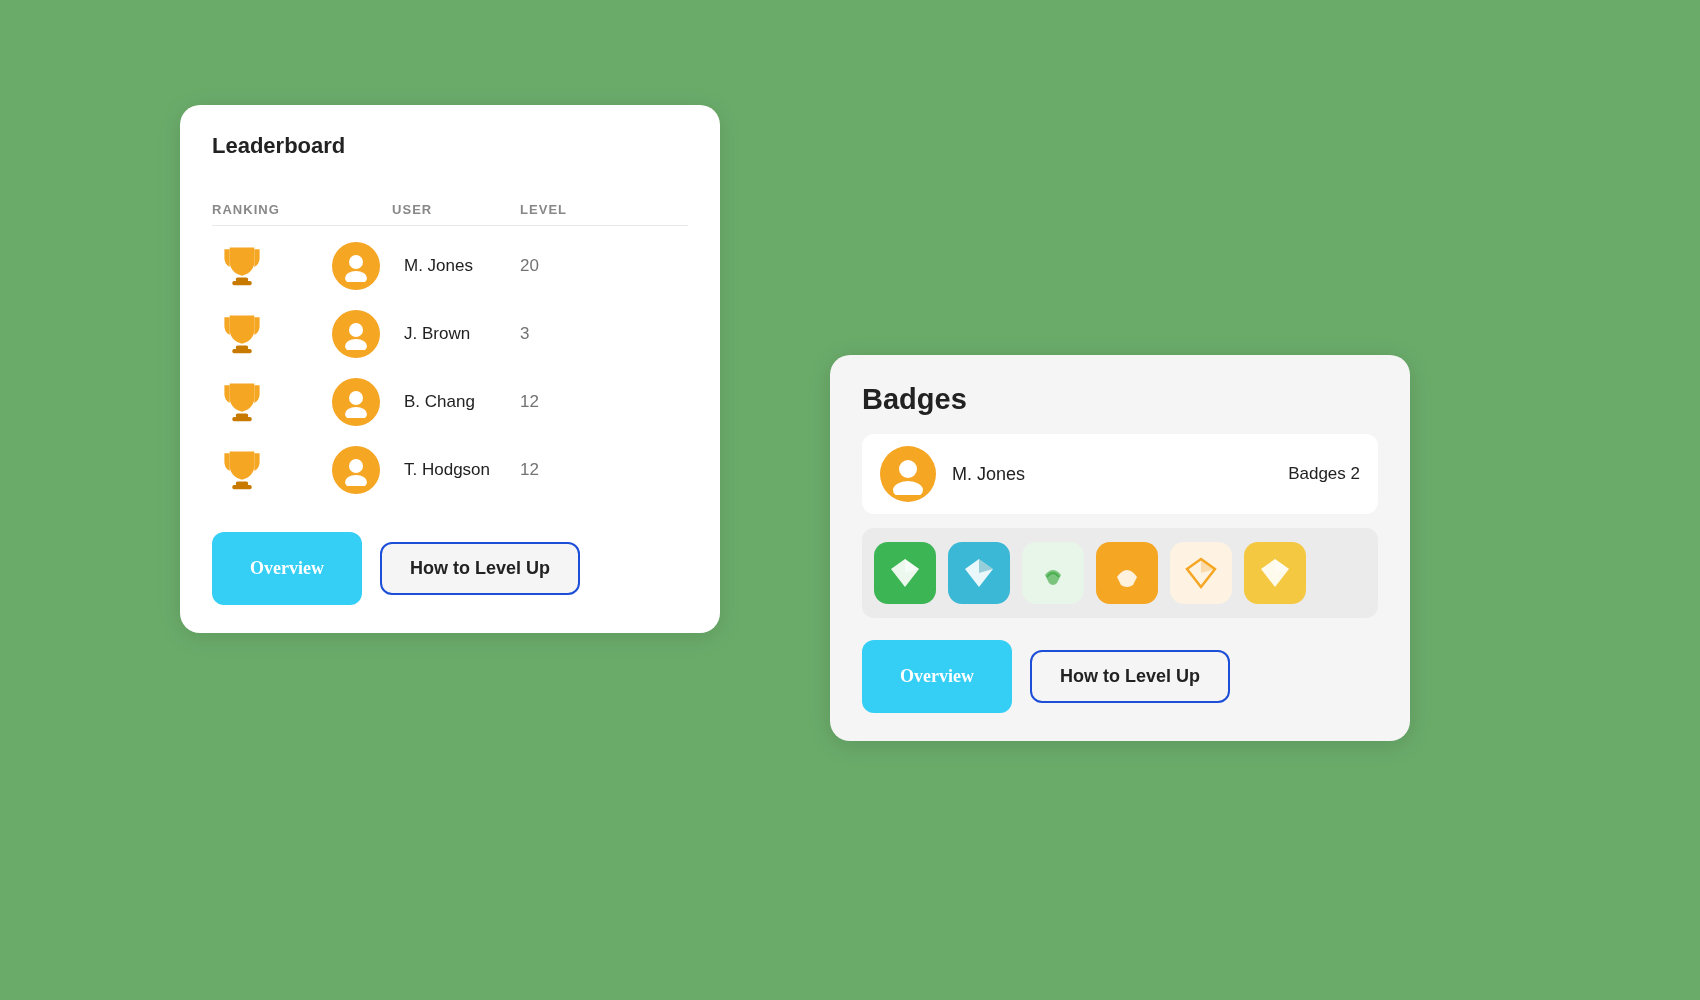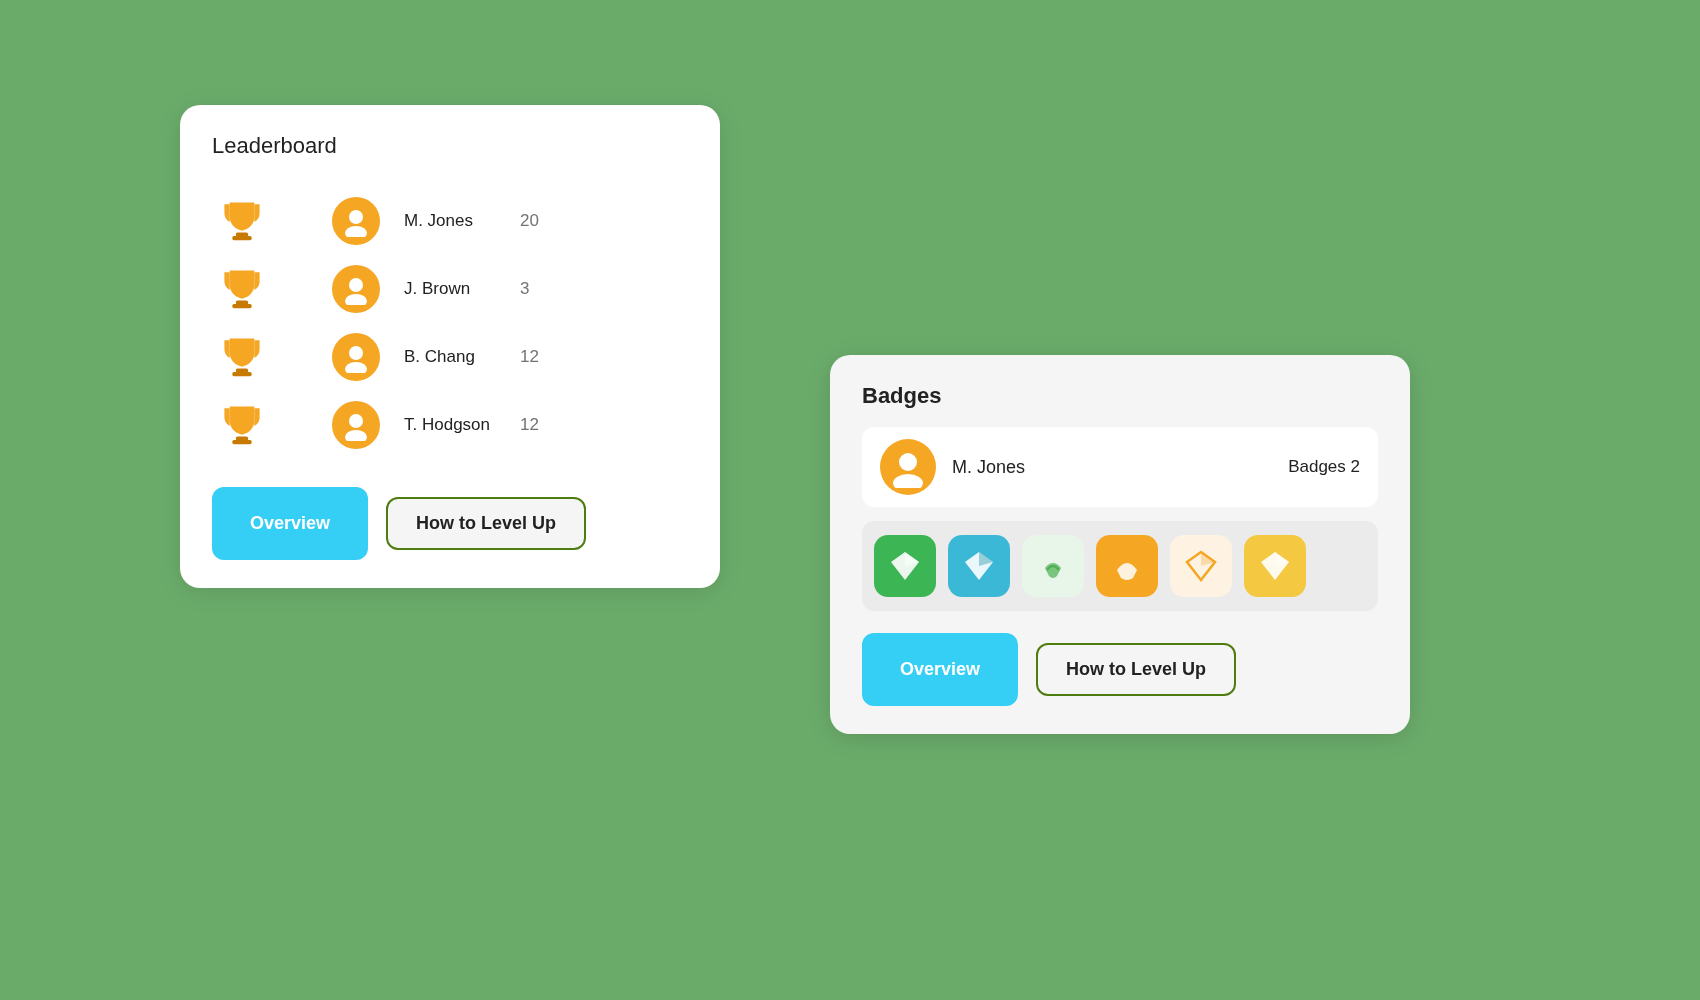--- a/index.html
+++ b/index.html
@@ -24,23 +24,23 @@
       top: 30px;
       left: 30px;
       width: 540px;
       background: #ffffff;
       border-radius: 20px;
       padding: 28px 32px 28px 32px;
       box-shadow: 0 4px 24px rgba(0,0,0,0.10);
     }
     .card-title {
       font-size: 22px;
-      font-weight: 400;
-      color: #222;
-      margin-bottom: 28px;
+      font-weight: 700;
+      color: #222;
+      margin-bottom: 35px;
     }
     .table-header {
       display: grid;
       grid-template-columns: 120px 180px 100px 80px;
       padding: 8px 0 8px 0;
       border-bottom: 1px solid #e8e8e8;
       margin-bottom: 6px;
     }
     .table-header span {
       font-size: 13px;
@@ -91,45 +91,46 @@
     }
     .btn-overview {
       background: #35cef5;
       color: #fff;
       font-size: 18px;
       font-weight: 700;
       border: none;
       border-radius: 12px;
       padding: 26px 38px;
       cursor: pointer;
+      font-family: Liberation Serif, serif;
     }
     .btn-level-up {
       background: #f5f5f5;
       color: #222;
       font-size: 18px;
       font-weight: 700;
-      border: 2px solid #4d7c0f;
+      border: 2px solid #1d4ed8;
       border-radius: 12px;
       padding: 14px 28px;
       cursor: pointer;
     }
 
     
     .badges-card {
       position: absolute;
       top: 280px;
       left: 680px;
       width: 580px;
       background: #f5f5f5;
       border-radius: 20px;
       padding: 28px 32px 28px 32px;
       box-shadow: 0 4px 24px rgba(0,0,0,0.12);
     }
     .badges-card .card-title {
-      font-size: 22px;
+      font-size: 29px;
       font-weight: 700;
       color: #222;
       margin-bottom: 18px;
     }
     .badges-user-row {
       display: flex;
       align-items: center;
       background: #fff;
       border-radius: 12px;
       padding: 12px 18px;
@@ -190,20 +191,25 @@
       height: 42px;
     }
   </style>
 </head>
 <body>
 
 <div class="scene">
 
   <div class="leaderboard-card">
     <div class="card-title">Leaderboard</div>
+    <div class="table-header">
+      <span>RANKING</span>
+      <span style="padding-left:60px;">USER</span>
+      <span style="padding-left:8px;">LEVEL</span>
+    </div>
 
     <div class="table-row">
       <div class="trophy-icon">
         <svg class="trophy-svg" viewBox="0 0 44 50" fill="none" xmlns="http://www.w3.org/2000/svg">
           <rect x="15" y="38" width="14" height="5" rx="2" fill="#c87a00"></rect>
           <rect x="11" y="42" width="22" height="5" rx="2" fill="#c87a00"></rect>
           <path d="M8 4h28v16c0 8-5 14-14 16C13 34 8 28 8 20V4z" fill="#f5a623"></path>
           <path d="M8 6H2v10c0 5 3 9 6 10V6z" fill="#f5a623"></path>
           <path d="M36 6h6v10c0 5-3 9-6 10V6z" fill="#f5a623"></path>
         </svg>

